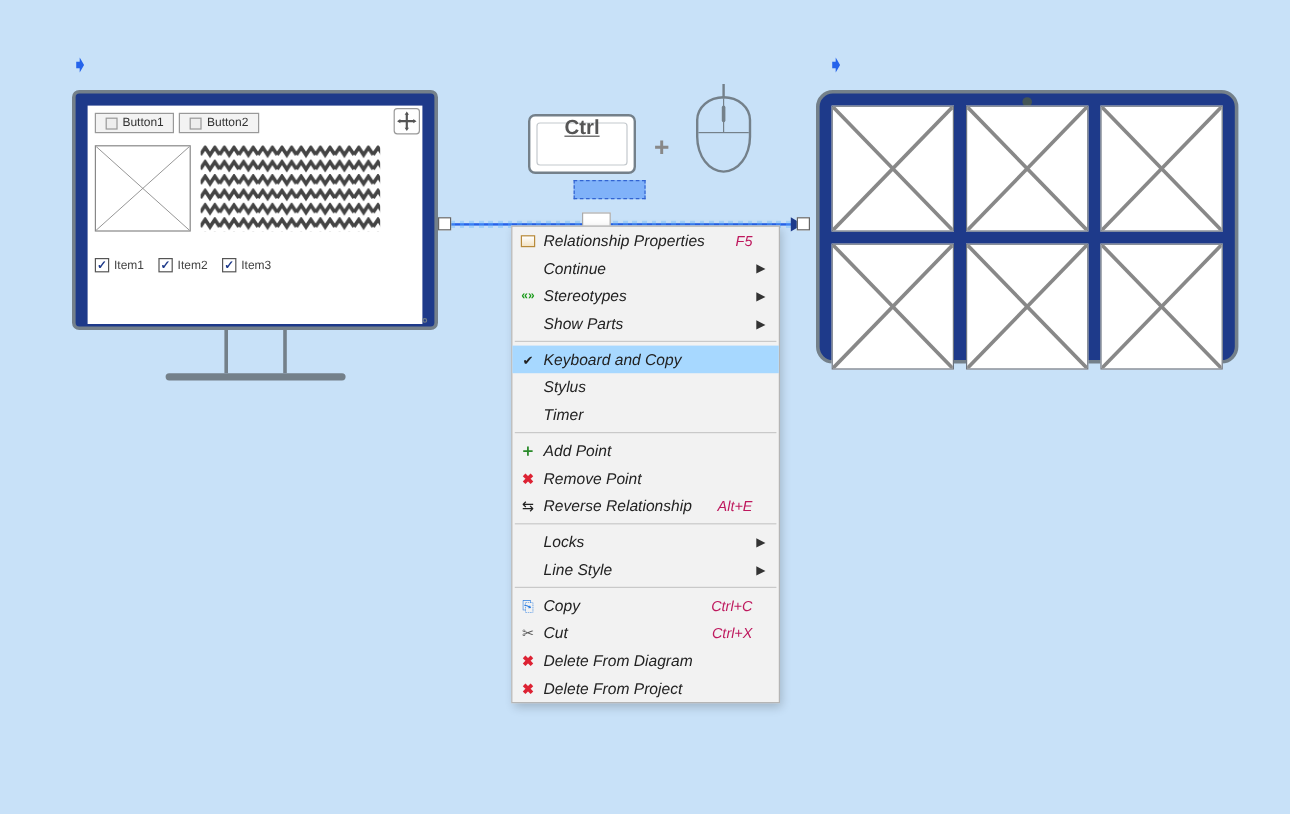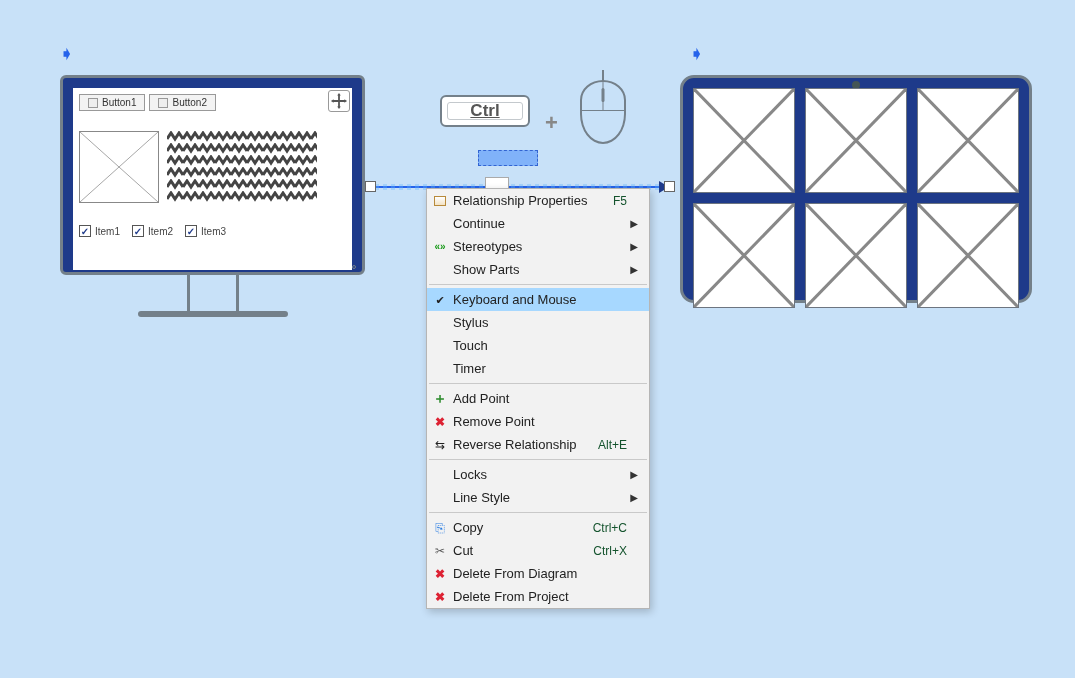--- a/index.html
+++ b/index.html
@@ -9,36 +9,36 @@
   
   .pc { position: absolute; left: 60px; top: 75px; width: 305px; }
   .pc-screen { width: 305px; height: 200px; border: 3px solid #74808a; border-radius: 6px; background: #1e3a8a; padding: 10px 10px 2px 10px; position: relative;}
   .pc-inner { background: #fff; width: 100%; height: 100%; padding: 6px; position: relative; }
   .pc-stand { width: 52px; height: 36px; background: #c8e1f8; border-left: 3px solid #74808a; border-right: 3px solid #74808a; margin: 0 auto; }
   .pc-base { width: 150px; height: 6px; border: 3px solid #74808a; border-radius: 4px; margin: 0 auto; background:#c8e1f8;}
   .pc .dot{position:absolute; right:6px; bottom:3px; width:4px;height:4px;border:1px solid #74808a;border-radius:50%;}
   .caption { text-align:center; font-weight:600; font-size:16px; color:#5b6c7a; margin-top:10px;}
   .arrow-small { position:absolute; color:#2563eb; font-size:16px; font-weight:bold;}
 
-  .btnrow{display:flex;gap:4px;margin-bottom:20px;}
+  .btnrow{display:flex;gap:4px;margin-bottom:10px;}
   .uibtn{border:1px solid #999;background:#f3f3f3;font-size:10px;padding:2px 8px;display:flex;align-items:center;}
   .uibtn::before{content:"";display:inline-block;width:8px;height:8px;border:1px solid #999;margin-right:4px;background:#eee;}
   .contentrow{display:flex;gap:8px;}
   .placeholder{border:1px solid #888;position:relative;}
   .placeholder svg{width:100%;height:100%;display:block;}
   .img-ph{width:80px;height:72px;}
   .move-handle{position:absolute;top:2px;right:2px;width:22px;height:22px;border:1px solid #999;border-radius:3px;background:#fff;display:flex;align-items:center;justify-content:center;}
   .move-handle svg{width:18px;height:18px;}
   .zigzag{position:relative; width:150px;height:72px;}
   .checks{display:flex;gap:12px;margin-top:22px;}
   .chk{display:flex;align-items:center;font-size:10px;color:#444;}
   .chk .box{width:12px;height:12px;border:1px solid #555;margin-right:4px;display:flex;align-items:center;justify-content:center;color:#1e3a8a;font-size:10px;font-weight:bold;}
 
   
-  .key { position:absolute; left:440px; top:95px; width:90px; height:32px; border:2px solid #74808a; border-radius:6px; background:#fff; display:flex;align-items:center;justify-content:center; font-weight:600; font-size:17px; color:#555;text-decoration:underline;}
+  .key { position:absolute; left:440px; top:95px; width:90px; height:50px; border:2px solid #74808a; border-radius:6px; background:#fff; display:flex;align-items:flex-start;justify-content:center; font-weight:600; font-size:17px; color:#555;text-decoration:underline;}
   .key::after{content:"";position:absolute;inset:5px;border:1px solid #c4c9cd;border-radius:3px;}
   .key span{position:relative;z-index:1;}
   .plus{position:absolute;left:545px;top:110px;font-size:22px;font-weight:700;color:#888;}
   .mouse{position:absolute;left:580px;top:80px;width:46px;height:64px;border:2px solid #74808a;border-radius:23px 23px 23px 23px / 20px 20px 30px 30px;}
   .mouse .wheel{position:absolute;left:50%;top:6px;width:3px;height:14px;background:#74808a;transform:translateX(-50%);border-radius:2px;}
   .mouse .split{position:absolute;left:50%;top:0;width:1px;height:28px;background:#74808a;transform:translateX(-50%);}
   .mouse .mid{position:absolute;left:0;right:0;top:28px;height:1px;background:#74808a;}
   .mouse .cord{position:absolute;left:50%;top:-12px;width:2px;height:12px;background:#74808a;transform:translateX(-50%);}
 
   
@@ -58,22 +58,22 @@
   .tablet{position:absolute;left:680px;top:75px;width:352px;}
   .tab-frame{width:352px;height:228px;border:3px solid #74808a;border-radius:14px;background:#1e3a8a;padding:10px 10px;position:relative;}
   .tab-cam{position:absolute;left:50%;top:3px;width:8px;height:8px;border-radius:50%;background:#455;transform:translateX(-50%);}
   .tab-grid{display:grid;grid-template-columns:1fr 1fr 1fr;grid-template-rows:1fr 1fr;gap:10px;width:100%;height:100%;}
   .tab-cell{background:#fff;border:1px solid #6d7580;position:relative;}
 
   
   .menu{position:absolute;left:426px;top:188px;width:224px;background:#f2f2f2;border:1px solid #b5b5b5;box-shadow:2px 3px 8px rgba(0,0,0,0.2);font-size:13px;color:#222;}
   .mi{display:flex;align-items:center;height:23px;padding:0 8px 0 0;cursor:default;position:relative;}
   .mi .ic{width:26px;display:flex;align-items:center;justify-content:center;font-size:12px;}
-  .mi .lbl{flex:1;white-space:nowrap;}
-  .mi .sc{color:#14532d;font-size:12px;padding-left:8px;}
+  .mi .lbl{flex:1;white-space:nowrap;font-style:italic;}
+  .mi .sc{color:#be185d;font-size:12px;padding-left:8px;font-style:italic;}
   .mi .sub{width:14px;text-align:center;color:#333;font-size:10px;}
   .mi.selected{background:#a7d8ff;}
   .mi .check::before{content:"✔";font-size:11px;color:#222;}
   .sep{height:1px;background:#c9c9c9;margin:3px 2px;}
   .ic .copy{color:#2b7de1;}
   .ic .del{color:#d23; font-weight:bold;}
   .ic .plus{position:static;color:#2a8a2a;font-weight:bold;font-size:14px;}
   .ic .rev{display:inline-block; transform:scaleX(-1);}
   .ic .prop{width:12px;height:10px;border:1px solid #b88a3a;background:linear-gradient(#fff,#f3e3c5);}
   .ic .stereo{color:#1a9a1a;font-weight:bold;font-size:10px;}
@@ -219,31 +219,26 @@
       <div class="mi">
         <span class="ic"></span>
         <span class="lbl">Show Parts</span>
         <span class="sub">▶</span>
       </div>
       <div class="sep"></div>
       <div class="mi selected">
         <span class="ic">
           <span class="check"></span>
         </span>
-        <span class="lbl">Keyboard and Mouse</span>
+        <span class="lbl">Keyboard and Copy</span>
         <span class="sub"></span>
       </div>
       <div class="mi">
         <span class="ic"></span>
         <span class="lbl">Stylus</span>
-        <span class="sub"></span>
-      </div>
-      <div class="mi">
-        <span class="ic"></span>
-        <span class="lbl">Touch</span>
         <span class="sub"></span>
       </div>
       <div class="mi">
         <span class="ic"></span>
         <span class="lbl">Timer</span>
         <span class="sub"></span>
       </div>
       <div class="sep"></div>
       <div class="mi">
         <span class="ic">

